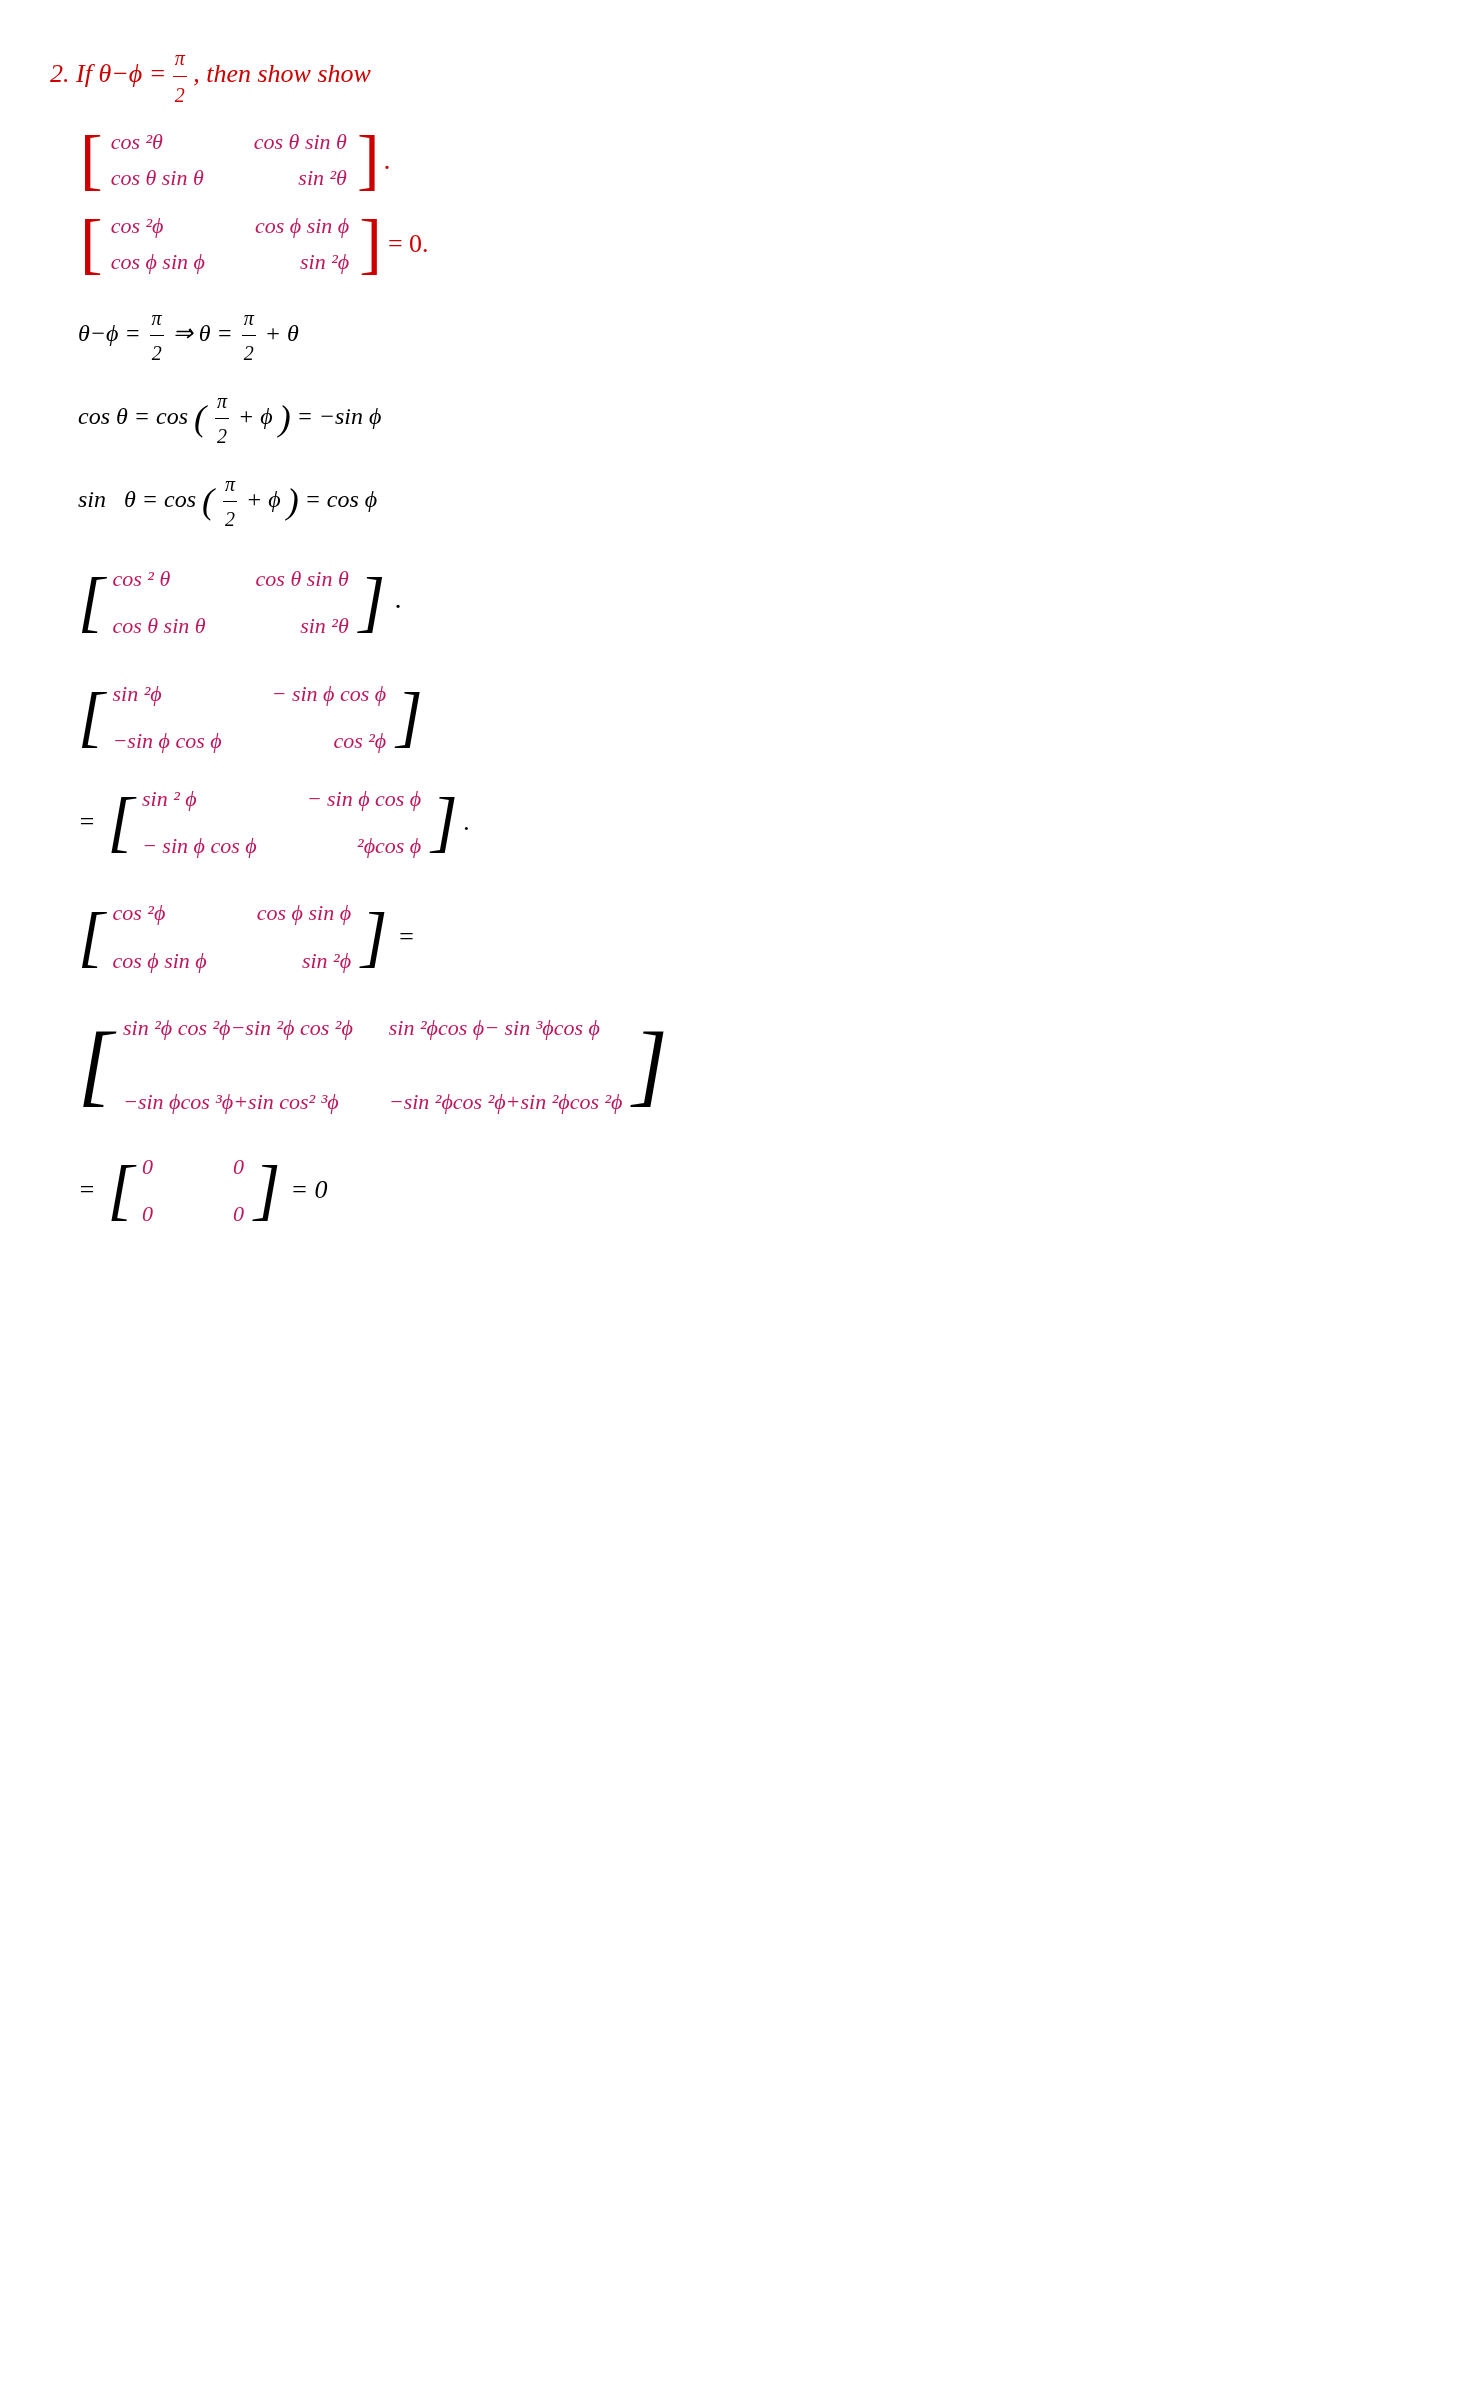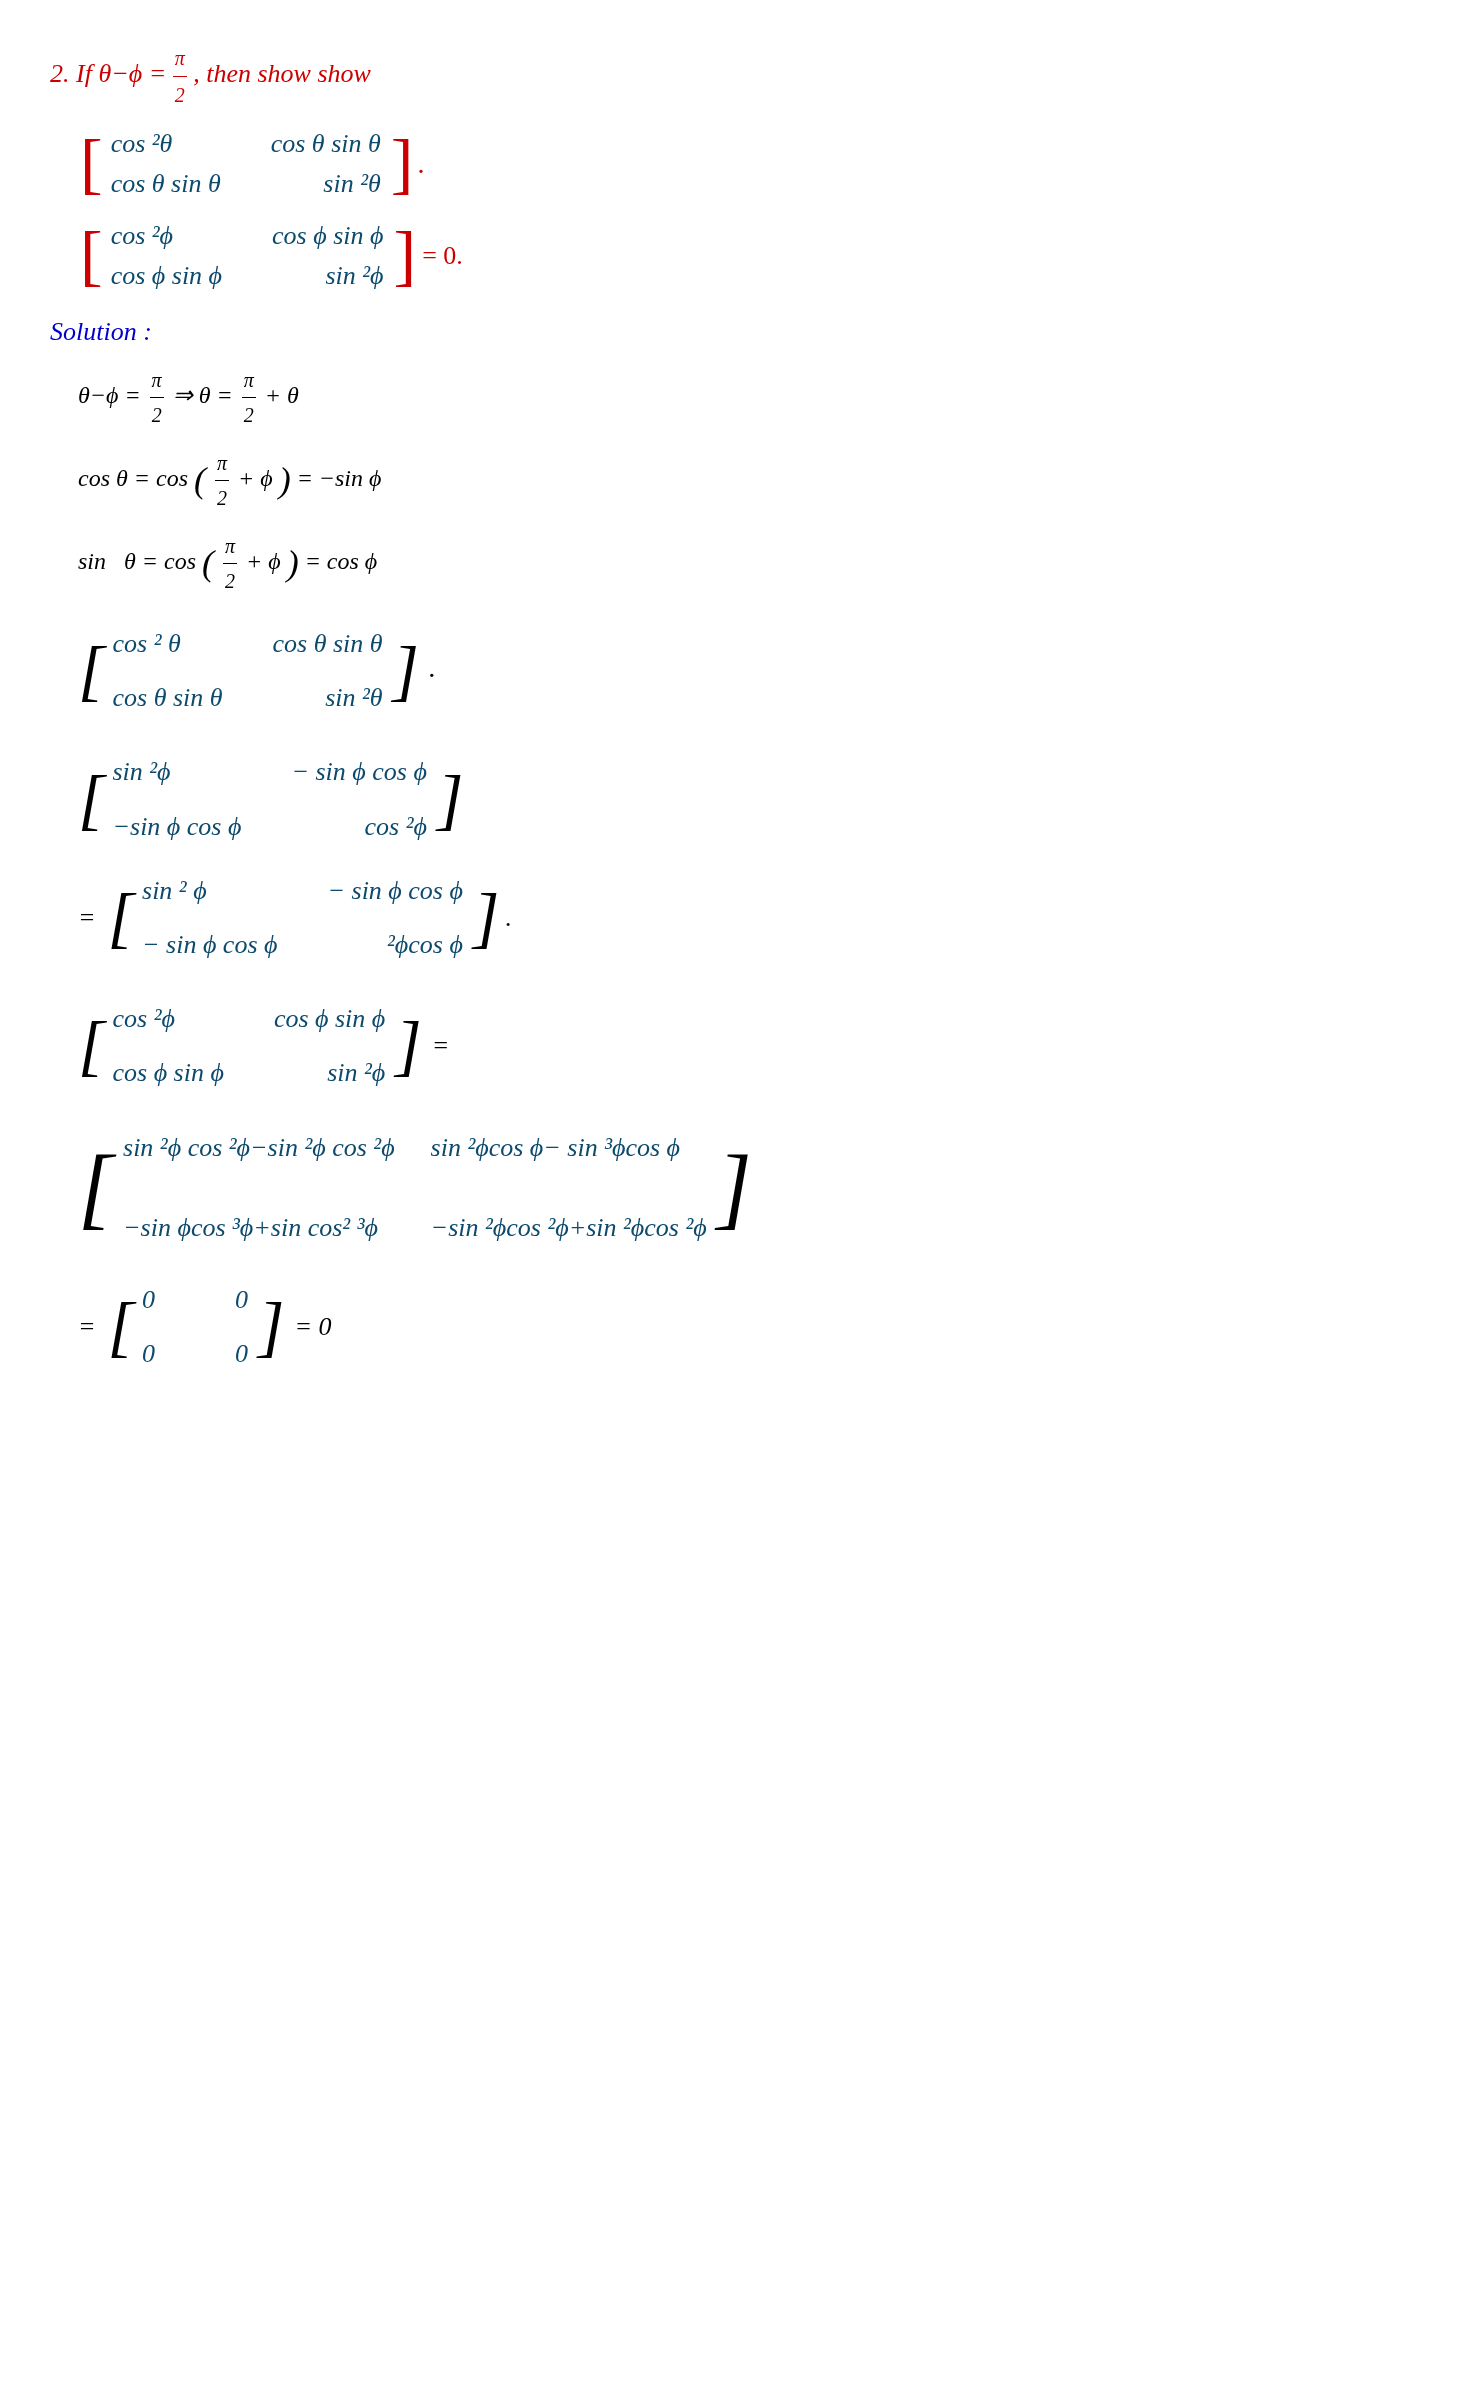--- a/index.html
+++ b/index.html
@@ -21,22 +21,22 @@
       padding: 20px;
     }
     .problem-header {
       font-size: 26px;
       font-style: italic;
       color: #cc0000;
       line-height: 1.8;
     }
     .matrix-cell {
       font-style: italic;
-      color: #0c4a6e;
-      font-size: 26px;
+      color: #be185d;
+      font-size: 22px;
       white-space: nowrap;
     }
     .matrix-cell.right-align {
       text-align: right;
     }
     .problem-matrices {
       margin-left: 30px;
       margin-bottom: 20px;
     }
     .matrix-row {
@@ -177,23 +177,20 @@
           <span class="matrix-cell right-align">cos ϕ sin ϕ</span>
           <span class="matrix-cell">cos ϕ sin ϕ</span>
           <span class="matrix-cell right-align">sin ²ϕ</span>
         </div>
         <span class="bracket-r">]</span>
       </div>
       <span class="equals-zero">= 0.</span>
     </div>
   </div>
 
-  <div class="solution-label">
-    <span>Solution :</span>
-  </div>
 
   <div class="solution-section">
 
     <div class="math-line">
       <i>θ−ϕ = </i>
       <span class="frac" style="display:inline-flex;flex-direction:column;align-items:center;vertical-align:middle;font-size:20px;">
         <span style="border-bottom:1.5px solid #000;padding:0 2px;">π</span>
         <span style="padding:0 2px;">2</span>
       </span>
       <i> ⇒ θ = </i>

